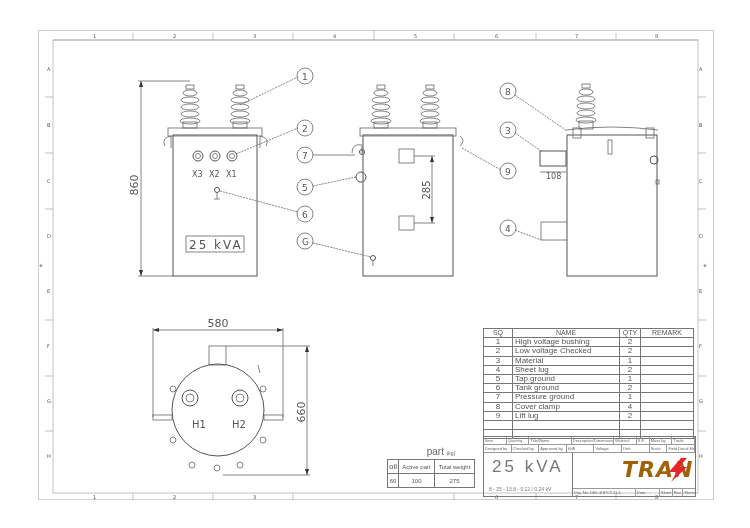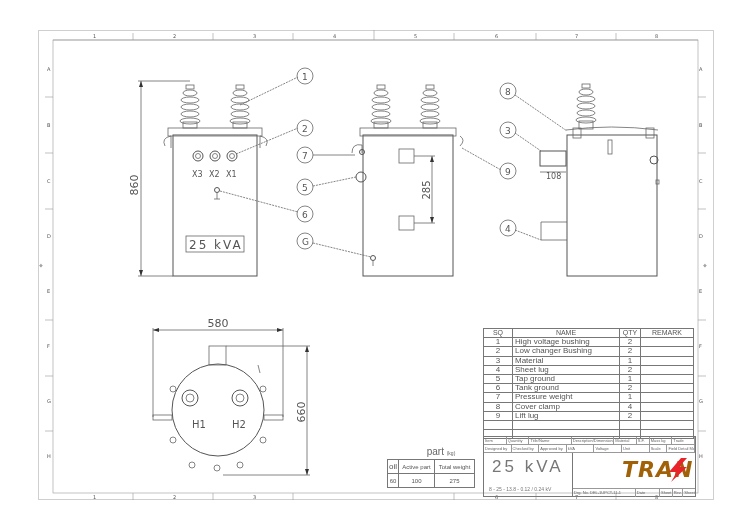--- a/index.html
+++ b/index.html
@@ -298,21 +298,21 @@
   </thead>
   <tbody>
     <tr>
         <td style="text-align:center">1</td>
         <td>High voltage bushing</td>
         <td style="text-align:center">2</td>
         <td></td>
       </tr>
     <tr>
         <td style="text-align:center">2</td>
-        <td>Low changer Bushing</td>
+        <td>Low voltage Checked</td>
         <td style="text-align:center">2</td>
         <td></td>
       </tr>
     <tr>
         <td style="text-align:center">3</td>
         <td>Material</td>
         <td style="text-align:center">1</td>
         <td></td>
       </tr>
     <tr>
@@ -328,21 +328,21 @@
         <td></td>
       </tr>
     <tr>
         <td style="text-align:center">6</td>
         <td>Tank ground</td>
         <td style="text-align:center">2</td>
         <td></td>
       </tr>
     <tr>
         <td style="text-align:center">7</td>
-        <td>Pressure weight</td>
+        <td>Pressure ground</td>
         <td style="text-align:center">1</td>
         <td></td>
       </tr>
     <tr>
         <td style="text-align:center">8</td>
         <td>Cover clamp</td>
         <td style="text-align:center">4</td>
         <td></td>
       </tr>
     <tr>

